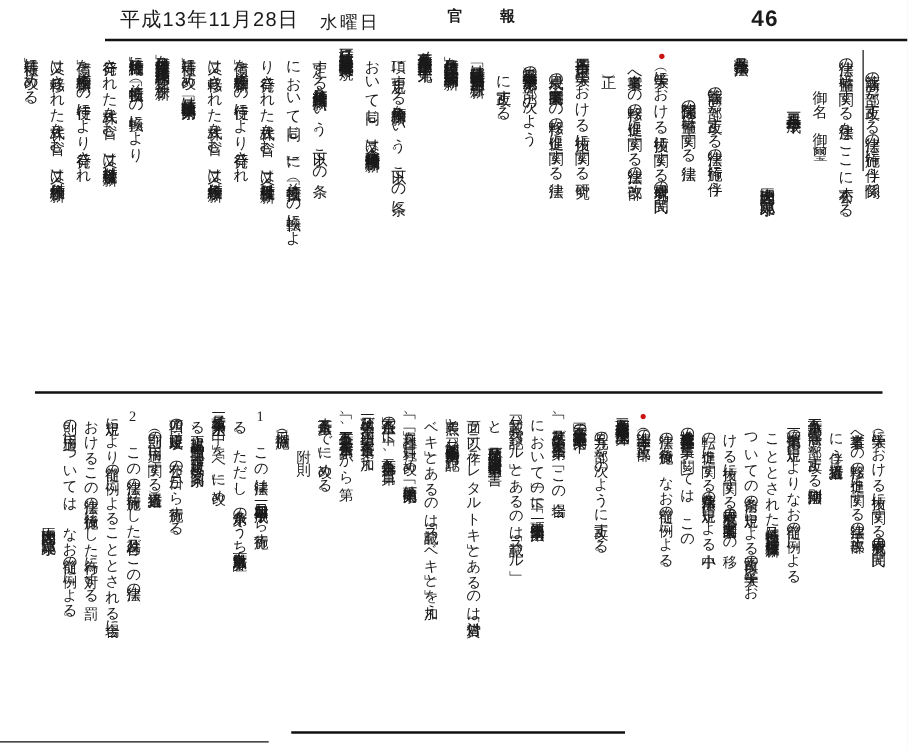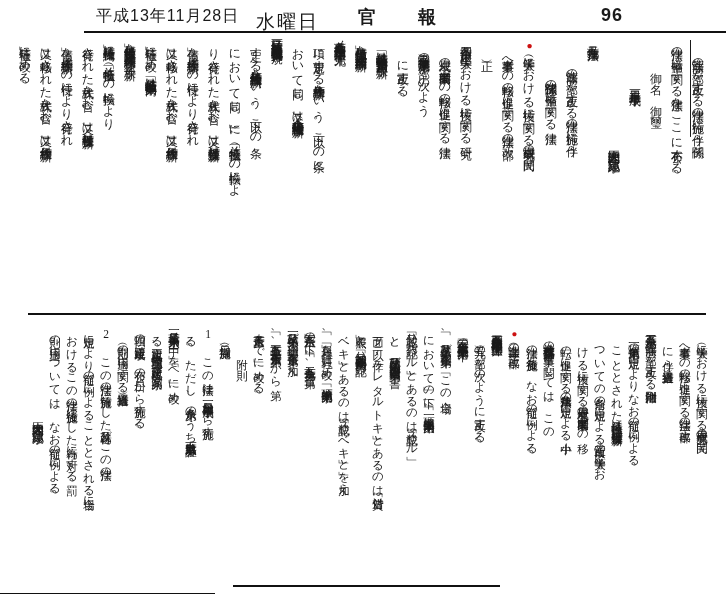--- a/index.html
+++ b/index.html
@@ -2,22 +2,22 @@
 <html lang="ja" style="--dot-color: #cc1111;"><head>
 <meta charset="utf-8">
 <style>
   html,body{margin:0;padding:0;}
   body{background:#e8e8e8;font-family:"Liberation Serif","DejaVu Serif",serif;}
   .page{position:relative;width:726px;height:600px;background:#ffffff;color:#1a1a1a;overflow:hidden;margin:0 auto;}
   
   .hdr{position:absolute;top:0;left:0;width:726px;height:31px;font-family:"Liberation Sans","DejaVu Sans",sans-serif;}
   .hdr span{position:absolute;top:6px;white-space:nowrap;}
   .hdr .date{left:96px;font-size:16px;letter-spacing:1px;}
-  .hdr .wday{left:256px;font-size:19px;top:9px;letter-spacing:2px;text-align:center;}
-  .hdr .pub{left:358px;font-size:18px;font-weight:bold;letter-spacing:2px;top:5px;}
+  .hdr .wday{left:256px;font-size:14px;top:9px;letter-spacing:2px;text-align:center;}
+  .hdr .pub{left:358px;font-size:12px;font-weight:bold;letter-spacing:2px;top:5px;}
   .hdr .issue{left:478px;font-size:15px;top:7px;}
   .hdr .pgno{left:601px;font-size:18px;font-weight:bold;top:5px;letter-spacing:1px;}
   .rule{position:absolute;background:#111;}
   .rule.header-rule{left:84px;width:642px;top:31px;height:2px;}
   .rule.mid-rule{left:28px;width:678px;top:313px;height:2px;}
   .rule.bottom-rule-a{left:233px;width:267px;top:585px;height:2px;}
   .rule.bottom-rule-b{left:0px;width:215px;top:593px;height:1px;}
   
   .vblock{position:absolute;writing-mode:vertical-rl;text-orientation:upright;}
   .vline{white-space:nowrap;letter-spacing:-0.5px;}
@@ -31,21 +31,21 @@
 </style>
 </head>
 <body>
 
 <div class="page">
 
   <header class="hdr">
     <span class="date">平成13年11月28日</span>
     <span class="wday">水曜日</span>
     <span class="pub">官　　報</span>
-    <span class="pgno">96</span>
+    <span class="pgno">46</span>
   </header>
 
   <div class="rule header-rule"></div>
 
   <section class="vblock upper">
       <div class="vline sideline"><span class="txt">　商法等の一部を改正する法律の施行に伴う関係</span></div>
       <div class="vline"><span class="txt">法律の整備に関する法律をここに公布する。</span></div>
       <div class="vline"><span class="txt">　　御　名　　御　璽</span></div>
       <div class="vline"><span class="txt">　　　　平成十三年十一月二十八日</span></div>
       <div class="vline"><span class="txt">　　　　　　　　　内閣総理大臣　小泉純一郎</span></div>

